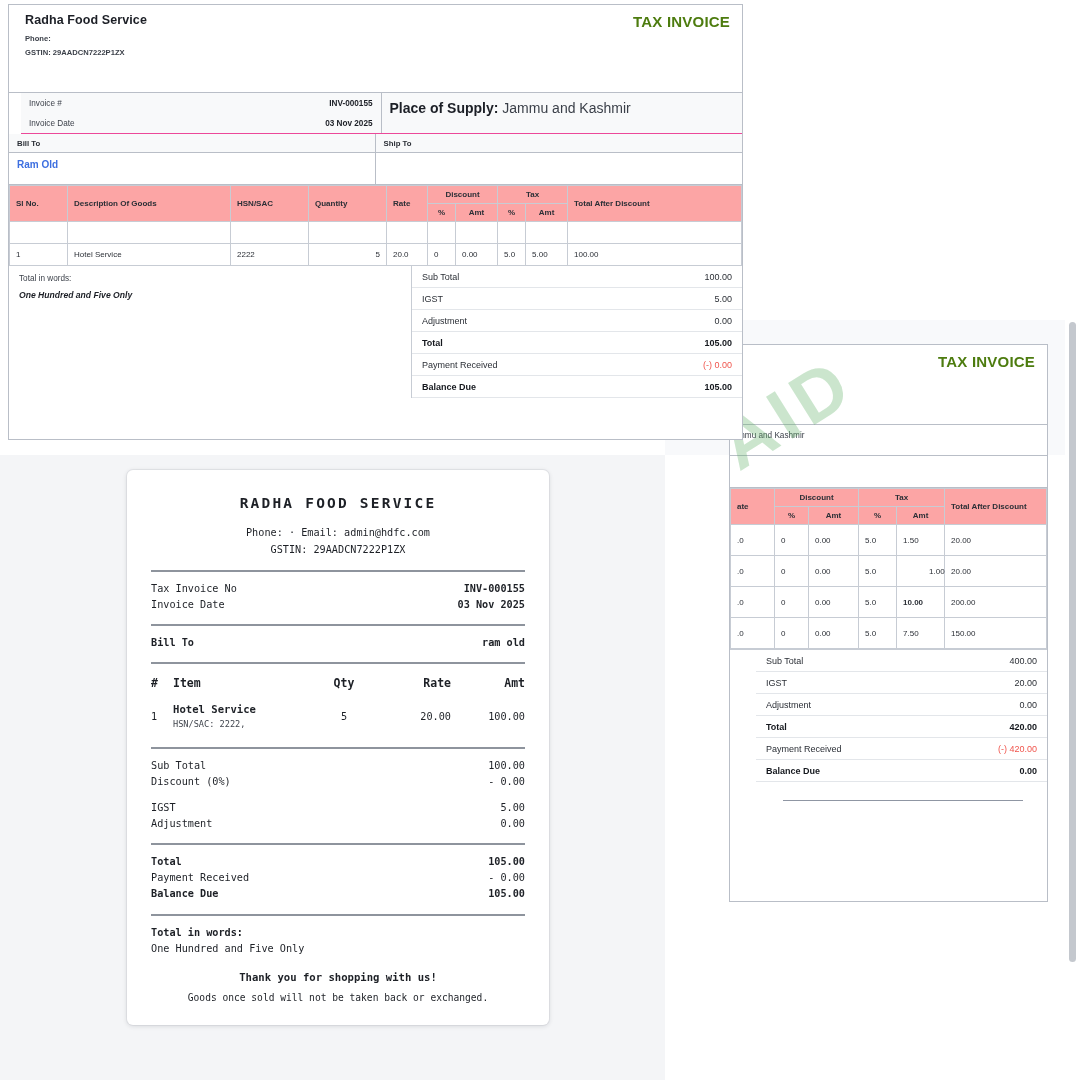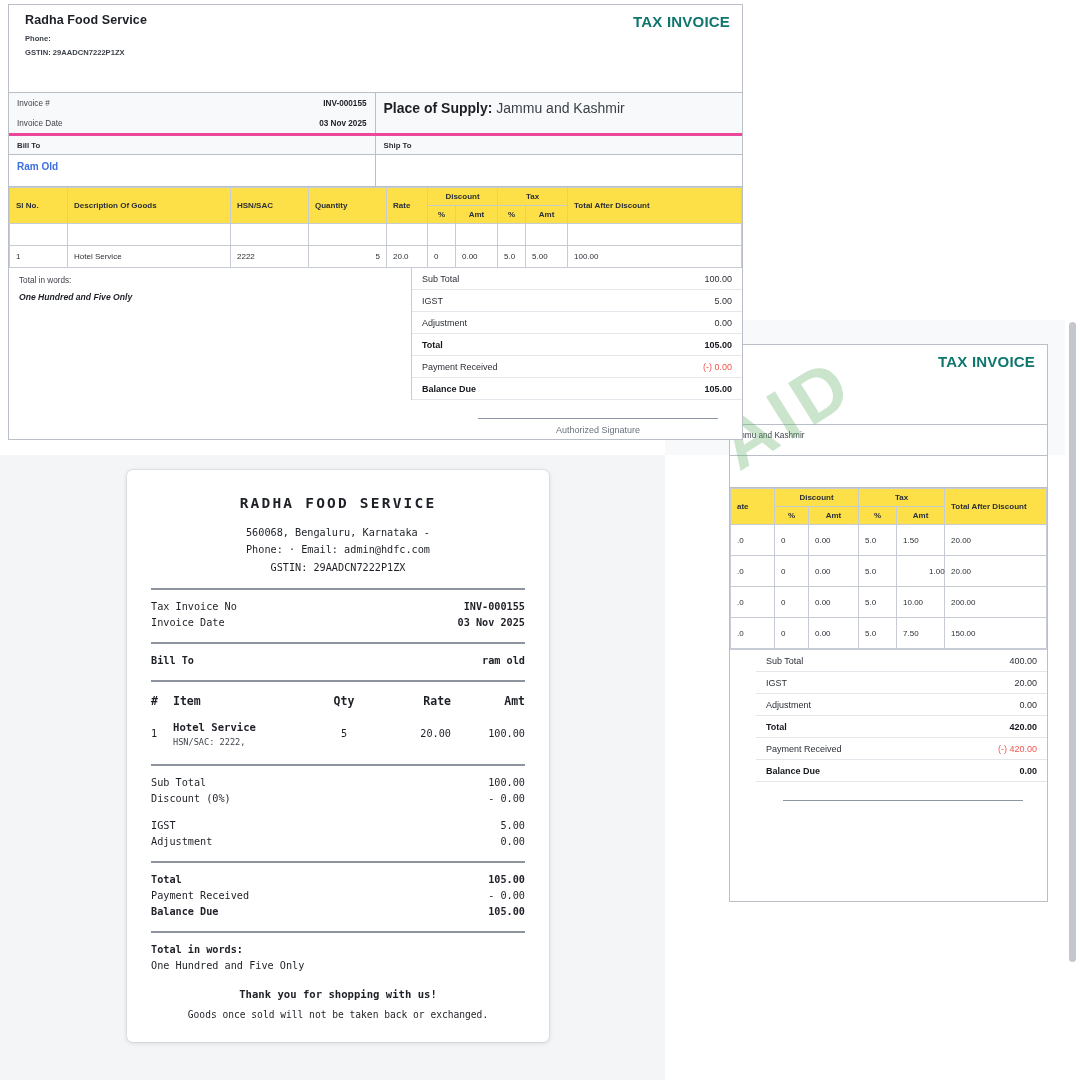--- a/index.html
+++ b/index.html
@@ -24,23 +24,23 @@
     border:1px solid #b9bec7;
     font-size:8.5px;
     color:#2b2f36;
     overflow:hidden;
   }
   .inv-head { display:flex; border-bottom:1px solid #b9bec7; min-height:88px; }
   .inv-head-left { flex:1 1 auto; padding:8px 0 8px 16px; }
   .inv-head-right{ padding:8px 12px 8px 0; display:flex; align-items:flex-start; }
   .biz-name { font-size:12.5px; font-weight:700; letter-spacing:.1px; color:#1c1f26; margin-bottom:5px; }
   .biz-line { font-size:7.6px; font-weight:700; color:#3a3f48; line-height:1.85; }
-  .tax-invoice-title { font-size:15px; font-weight:800; letter-spacing:.2px; color:#0f766e; white-space:nowrap; }
-
-  .meta-row { display:flex; border-bottom:3px solid #ec4899; background:#f8f9fa; }
+  .tax-invoice-title { font-size:15px; font-weight:800; letter-spacing:.2px; color:#4d7c0f; white-space:nowrap; }
+
+  .meta-row { display:flex; border-bottom:1px solid #ec4899; background:#f8f9fa;margin-left:12px; }
   .meta-left { width:50%; border-right:1px solid #b9bec7; }
   .meta-right{ width:50%; padding:7px 8px; font-size:14px; }
   .meta-kv { display:flex; justify-content:space-between; padding:5.5px 8px; font-size:8.2px; }
   .meta-kv .k { color:#3a3f48; }
   .meta-kv .v { font-weight:700; color:#1c1f26; }
   .pos-label { font-weight:700; color:#1c1f26; }
   .pos-value { color:#3a3f48; }
 
   .party-hdr { display:flex; background:#f8f9fa; border-bottom:1px solid #b9bec7; }
   .party-hdr > div { padding:4.5px 8px; font-size:7.8px; font-weight:700; color:#2b2f36; }
@@ -50,21 +50,21 @@
   .party-body > div { padding:6px 8px; }
   .party-body > div:first-child { width:50%; border-right:1px solid #b9bec7; }
   .party-body > div:last-child  { width:50%; }
   .party-name { color:#3d6fe0; font-size:10px; font-weight:600; }
 
   table.items { width:100%; border-collapse:collapse; table-layout:fixed; }
   table.items th, table.items td {
     border:1px solid #c7ccd4; padding:4px 6px;
     font-size:8px; color:#2b2f36; vertical-align:middle;
   }
-  table.items thead th { background:#fde047; font-weight:700; text-align:left; }
+  table.items thead th { background:#fca5a5; font-weight:700; text-align:left; }
   table.items thead th.c { text-align:center; }
   table.items tbody td { background:#ffffff; height:22px; }
   td.num { text-align:right; }
 
   .totals-wrap { display:flex; border-top:0; }
   .words-box { flex:1 1 auto; padding:8px 10px; border-right:1px solid #c7ccd4; }
   .words-label { font-size:8.2px; color:#3a3f48; margin-bottom:7px; }
   .words-value { font-size:8.6px; font-style:italic; font-weight:600; color:#1c1f26; }
   .tot-box { width:330px; }
   .tot-row { display:flex; justify-content:space-between; align-items:center;
@@ -183,21 +183,21 @@
             <td style="height: 31px;">0.00</td>
             <td style="height: 31px;">5.0</td>
             <td style="height: 31px; padding-left: 32px;">1.00</td>
             <td style="height: 31px;">20.00</td>
           </tr>
           <tr>
             <td style="height: 31px;">.0</td>
             <td style="height: 31px;">0</td>
             <td style="height: 31px;">0.00</td>
             <td style="height: 31px;">5.0</td>
-            <td style="height: 31px;">10.00</td>
+            <td style="height: 31px; font-weight: bold;">10.00</td>
             <td style="height: 31px;">200.00</td>
           </tr>
           <tr>
             <td style="height: 31px;">.0</td>
             <td style="height: 31px;">0</td>
             <td style="height: 31px;">0.00</td>
             <td style="height: 31px;">5.0</td>
             <td style="height: 31px;">7.50</td>
             <td style="height: 31px;">150.00</td>
           </tr>
@@ -368,32 +368,25 @@
             <span class="k">Payment Received</span>
             <span class="v">(-) 0.00</span>
           </div>
           <div class="tot-row strong">
             <span class="k">Balance Due</span>
             <span class="v">105.00</span>
           </div>
         </div>
     </div>
 
-    <div class="sign-area">
-      <div class="sign-inner">
-        <div class="sign-line"></div>
-        <div class="sign-text">Authorized Signature</div>
-      </div>
-    </div>
   </div>
 
   <div class="receipt" style="left:127px; top:470px; width:422px;">
 
     <div class="r-title">RADHA  FOOD  SERVICE</div>
-    <div class="r-sub">560068, Bengaluru, Karnataka -</div>
     <div class="r-sub">Phone: · Email: admin@hdfc.com</div>
     <div class="r-sub">GSTIN: 29AADCN7222P1ZX</div>
 
     <div class="r-hr"></div>
 
     <div class="r-row">
       <span class="rk">Tax Invoice No</span>
       <span class="rv b">INV-000155</span>
     </div>
     <div class="r-row">

